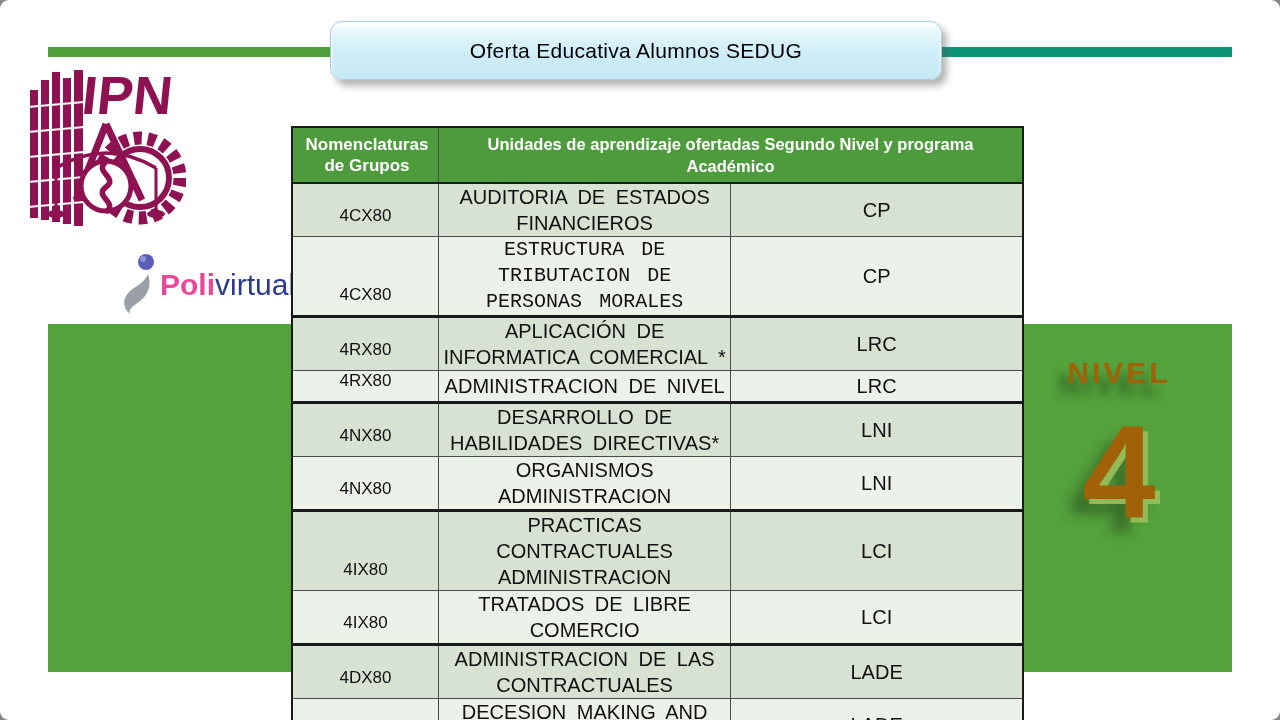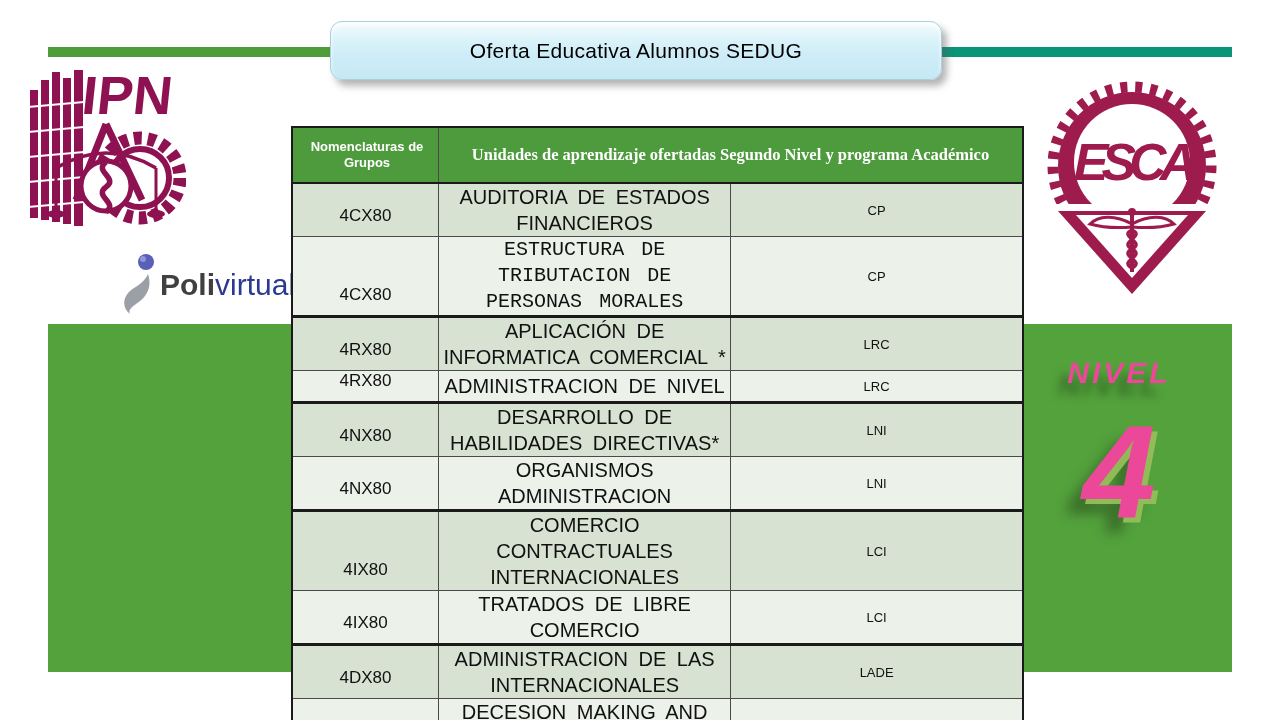--- a/index.html
+++ b/index.html
@@ -1,18 +1,18 @@
 <!DOCTYPE html>
 <html><head>
 <meta charset="utf-8">
 <style>
   html,body{margin:0;padding:0;background:#888;}
   .slide{
     position:relative;width:1280px;height:720px;background:#ffffff;
-    font-family:"Liberation Sans",sans-serif;overflow:hidden;margin:0 auto;
+    font-family:"Liberation Sans",sans-serif;overflow:hidden;margin:0 auto;border-radius:9px;
   }
   
   .top-bar{position:absolute;top:47px;height:10px;}
   .top-bar.left{left:48px;width:592px;background:#4f9c3a;}
   .top-bar.right{left:640px;width:592px;background:#0b9478;}
   
   .banner{
     position:absolute;left:330px;top:21px;width:610px;height:57px;
     border-radius:12px;
     background:linear-gradient(#f4fcfe 0%,#dcf3fa 30%,#cdecf7 60%,#c6e9f5 100%);
@@ -29,48 +29,48 @@
     background:#fff;table-layout:fixed;width:733px;
     border:2px solid #1a1a1a;
   }
   .offer-table th,.offer-table td{
     border:1px solid #4a4a4a;padding:0 4px;text-align:center;color:#111;
     overflow:hidden;
   }
   .offer-table thead th{
     background:#4e9b3e;color:#fff;font-weight:bold;border-bottom:2px solid #1a1a1a;
   }
-  th.h-groups{font-size:13px;line-height:1.25;width:134px;padding-left:7px;}
-  th.h-units{font-size:16.5px;line-height:1.35;font-family:Liberation Serif, serif;}
+  th.h-groups{font-size:17px;line-height:1.25;width:134px;padding-left:7px;}
+  th.h-units{font-size:16.5px;line-height:1.35;}
   .offer-table thead tr{height:56px;}
   .offer-table tbody tr{height:28px;}
   .offer-table tbody tr.tall{height:52px;}
   .offer-table tbody tr.shade-dark td{background:#d7e2d2;}
   .offer-table tbody tr.shade-light td{background:#ecf1ea;}
   .offer-table tbody tr.group-end td{border-bottom:3px solid #1a1a1a;}
   td.c-group{font-size:17px;width:134px;vertical-align:bottom;padding-bottom:10px;}
   td.c-unit{font-size:20px;word-spacing:5px;line-height:1.3;}
-  td.c-prog{font-size:13px;width:69px;margin-left:8px;}
+  td.c-prog{font-size:20px;width:69px;margin-left:8px;}
   tr.tall td.c-unit span{display:inline-block;max-width:430px;font-family:Liberation Mono, monospace;}
   
-  .level{position:absolute;left:1045px;top:356px;width:148px;text-align:center;color:#ec4899;font-style:italic;}
+  .level{position:absolute;left:1045px;top:356px;width:148px;text-align:center;color:#a16207;}
   .level-label{
     font-size:30px;font-weight:bold;letter-spacing:3px;
     text-shadow:-9px 12px 9px rgba(35,65,25,.6);
   }
   .level-number{
     font-size:132px;font-weight:bold;line-height:1;margin-top:16px;
     text-shadow:5px 5px 0 rgba(150,190,90,.95), -13px 15px 12px rgba(35,65,25,.5);
   }
   
   .ipn-logo{position:absolute;left:28px;top:62px;}
   .esca-logo{position:absolute;left:1040px;top:80px;}
   .polivirtual{position:absolute;left:122px;top:252px;display:flex;align-items:flex-end;}
   .poli-word{font-size:30px;line-height:62px;}
-  .poli-part1{color:#404040;font-weight:bold;margin-top:28px;}
+  .poli-part1{color:#ec4899;font-weight:bold;margin-top:28px;}
   .poli-part2{color:#2b3a8f;}
 </style>
 </head>
 <body>
 
 <div class="slide">
 
   <div class="top-bar left"></div>
   <div class="top-bar right"></div>
 
@@ -110,39 +110,20 @@
 
   <div class="polivirtual">
     <svg width="38" height="64" viewBox="0 0 38 64">
       <path d="M26 22 C30 34 26 44 14 52 C10 55 6 58 8 62 C-2 54 2 42 12 36 C20 31 24 27 26 22 Z" fill="#9aa0a6"></path>
       <circle cx="24" cy="10" r="8" fill="#5a5fb8"></circle>
       <circle cx="21" cy="7" r="3" fill="#9fa3e0" opacity="0.8"></circle>
     </svg>
     <span class="poli-word"><span class="poli-part1">Poli</span><span class="poli-part2">virtual</span></span>
   </div>
 
-  <div class="esca-logo">
-    <svg width="184" height="218" viewBox="0 0 184 218">
-      <circle cx="92" cy="86" r="79" fill="none" stroke="#9e1b4e" stroke-width="11" stroke-dasharray="7 8"></circle>
-      <circle cx="92" cy="86" r="74" fill="#9e1b4e"></circle>
-      <circle cx="92" cy="82" r="58" fill="#ffffff"></circle>
-      <text x="92" y="100" text-anchor="middle" font-family="Liberation Sans, sans-serif" font-size="52" font-weight="bold" font-style="italic" letter-spacing="-7" fill="#9e1b4e">ESCA</text>
-      <rect x="12" y="124" width="160" height="7" fill="#ffffff"></rect>
-      <path d="M18 131 L92 214 L166 131 Z" fill="#9e1b4e"></path>
-      <path d="M36 135 L92 198 L148 135 Z" fill="#ffffff"></path>
-      <g stroke="#9e1b4e" fill="none">
-        <line x1="92" y1="134" x2="92" y2="192" stroke-width="4"></line>
-        <path d="M92 144 C74 134 58 136 50 144 C64 148 80 148 92 147" stroke-width="3"></path>
-        <path d="M92 144 C110 134 126 136 134 144 C120 148 104 148 92 147" stroke-width="3"></path>
-        <path d="M92 150 c-14 6 14 12 0 19 c-14 7 14 12 0 19" stroke-width="3.5"></path>
-        <path d="M92 150 c14 6 -14 12 0 19 c14 7 -14 12 0 19" stroke-width="3.5"></path>
-      </g>
-      <circle cx="92" cy="132" r="4" fill="#9e1b4e"></circle>
-    </svg>
-  </div>
 
   <div class="green-rect"></div>
 
   <div class="level">
     <div class="level-label">NIVEL</div>
     <div class="level-number">4</div>
   </div>
 
   <table class="offer-table">
     <thead>
@@ -178,31 +159,31 @@
           <td class="c-unit"><span>DESARROLLO DE HABILIDADES DIRECTIVAS*</span></td>
           <td class="c-prog">LNI</td>
         </tr>
         <tr class="shade-light group-end">
           <td class="c-group">4NX80</td>
           <td class="c-unit"><span>ORGANISMOS ADMINISTRACION</span></td>
           <td class="c-prog">LNI</td>
         </tr>
         <tr class="shade-dark">
           <td class="c-group">4IX80</td>
-          <td class="c-unit"><span>COMERCIO CONTRACTUALES INTERNACIONALES</span></td>
+          <td class="c-unit"><span>PRACTICAS CONTRACTUALES ADMINISTRACION</span></td>
           <td class="c-prog">LCI</td>
         </tr>
         <tr class="shade-light group-end">
           <td class="c-group">4IX80</td>
           <td class="c-unit"><span>TRATADOS DE LIBRE COMERCIO</span></td>
           <td class="c-prog">LCI</td>
         </tr>
         <tr class="shade-dark">
           <td class="c-group">4DX80</td>
-          <td class="c-unit"><span>ADMINISTRACION DE LAS INTERNACIONALES</span></td>
+          <td class="c-unit"><span>ADMINISTRACION DE LAS CONTRACTUALES</span></td>
           <td class="c-prog">LADE</td>
         </tr>
         <tr class="shade-light">
           <td class="c-group">4DX80</td>
           <td class="c-unit"><span>DECESION MAKING AND NEGOTIATION</span></td>
           <td class="c-prog">LADE</td>
         </tr>
       </tbody>
   </table>
 

